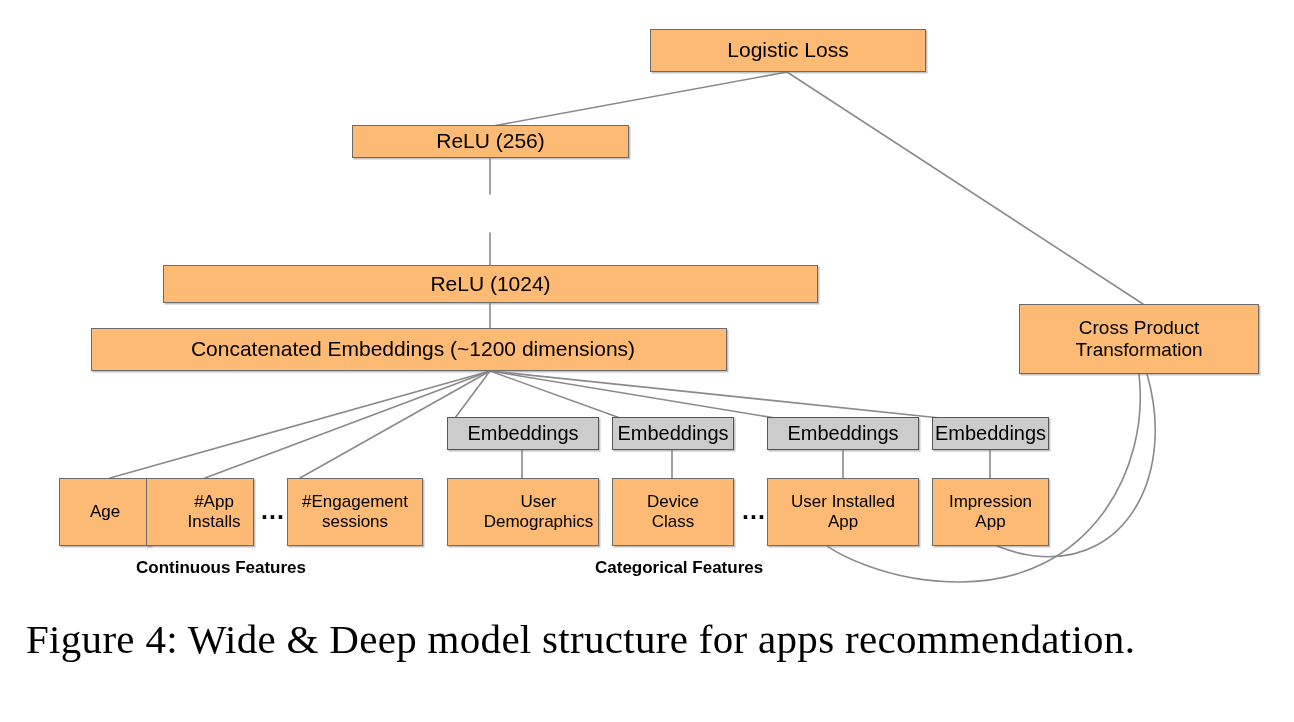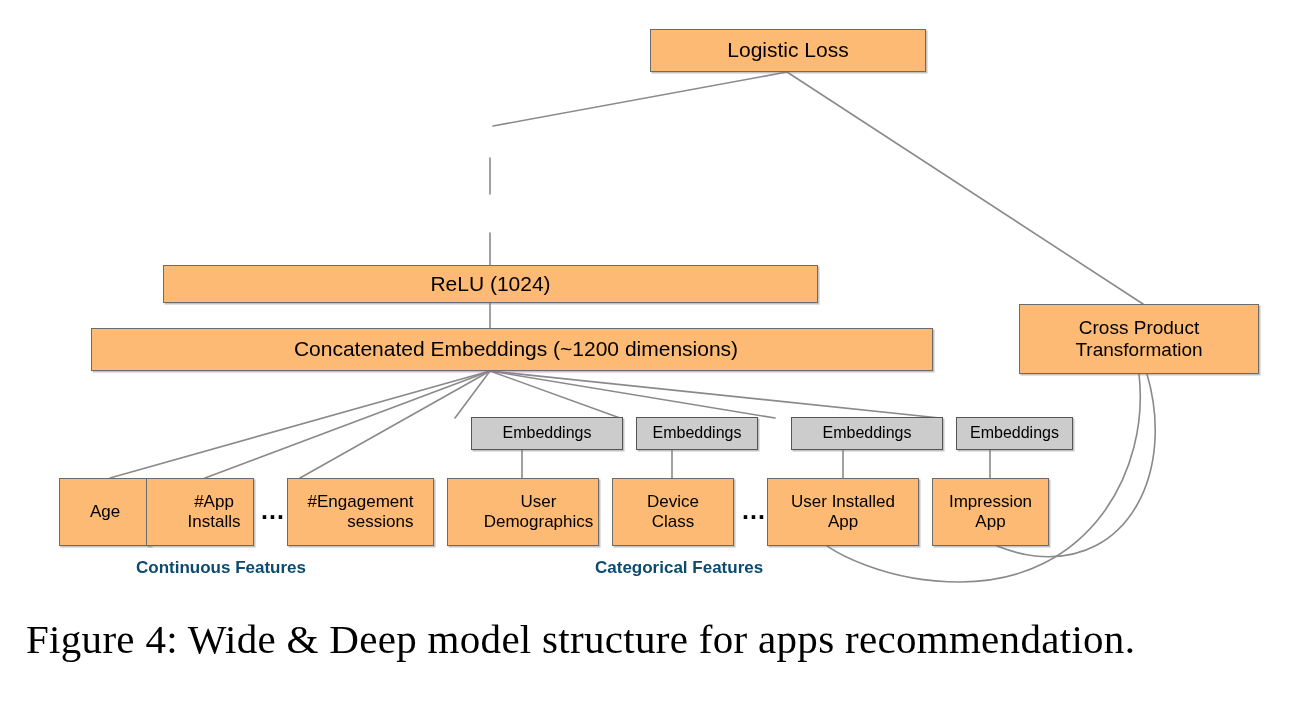--- a/index.html
+++ b/index.html
@@ -34,41 +34,40 @@
     justify-content: center;
     text-align: center;
     color: #000000;
     line-height: 1.18;
     z-index: 3;
     white-space: pre-line;
   }
   .node.embed {
     background: #cccccc;
     border: 1.5px solid #555555;
-    font-size: 16px;
-    margin-left: 24px;
+    font-size: 20px;
   }
   .big   { font-size: 21px; }
   .feat  { font-size: 17px; }
   .xprod { font-size: 19px; }
 
   .ellipsis {
     position: absolute;
     font-size: 25px;
     font-weight: bold;
     color: #000;
     letter-spacing: 1px;
     z-index: 3;
     line-height: 1;
   }
   .grouplabel {
     position: absolute;
     font-size: 17px;
     font-weight: bold;
-    color: #0c4a6e;
+    color: #000000;
     z-index: 3;
     white-space: nowrap;
   }
   #caption {
     position: absolute;
     left: 26px;
     top: 612px;
     width: 1250px;
     font-family: "Liberation Serif", serif;
     font-size: 41px;
@@ -112,27 +111,30 @@
 
       <path d="M 1139 374 C 1150 470 1090 582 960 582 C 880 582 830 548 827 546"></path>
       <path d="M 1147 374 C 1175 470 1130 566 1035 556 C 1000 552 960 530 935 510"></path>
     </g>
   </svg>
 
   <div class="node big" style="left:650px; top:29px; width:276px; height:43px;">
     <span>Logistic Loss</span>
   </div>
 
+  <div class="node big" style="left:352px; top:125px; width:277px; height:33px;">
+    <span>ReLU (256)</span>
+  </div>
 
 
   <div class="node big" style="left:163px; top:265px; width:655px; height:38px;">
     <span>ReLU (1024)</span>
   </div>
 
-  <div class="node big" style="left:91px; top:328px; width:842px; height:43px;padding-left:8px;">
+  <div class="node big" style="left:91px; top:328px; width:636px; height:43px;padding-left:8px;">
     <span>Concatenated Embeddings (~1200 dimensions)</span>
   </div>
 
   <div class="node xprod" style="left:1019px; top:304px; width:240px; height:70px;">
     <span>Cross Product
 Transformation</span>
   </div>
 
   <div class="node embed" style="left:447px; top:417px; width:152px; height:33px;">
     <span>Embeddings</span>
@@ -148,21 +150,21 @@
   </div>
 
   <div class="node feat" style="left:59px; top:478px; width:92px; height:68px;">
     <span>Age</span>
   </div>
   <div class="node feat" style="left:146px; top:478px; width:108px; height:68px;padding-left:28px;">
     <span>#App
 Installs</span>
   </div>
   <div class="ellipsis" style="left:261px; top:498px;">...</div>
-  <div class="node feat" style="left:287px; top:478px; width:147px; height:68px;text-align:right;">
+  <div class="node feat" style="left:287px; top:478px; width:136px; height:68px;">
     <span>#Engagement
 sessions</span>
   </div>
 
   <div class="node feat" style="left:447px; top:478px; width:152px; height:68px;padding-left:31px;">
     <span>User
 Demographics</span>
   </div>
   <div class="node feat" style="left:612px; top:478px; width:122px; height:68px;">
     <span>Device

